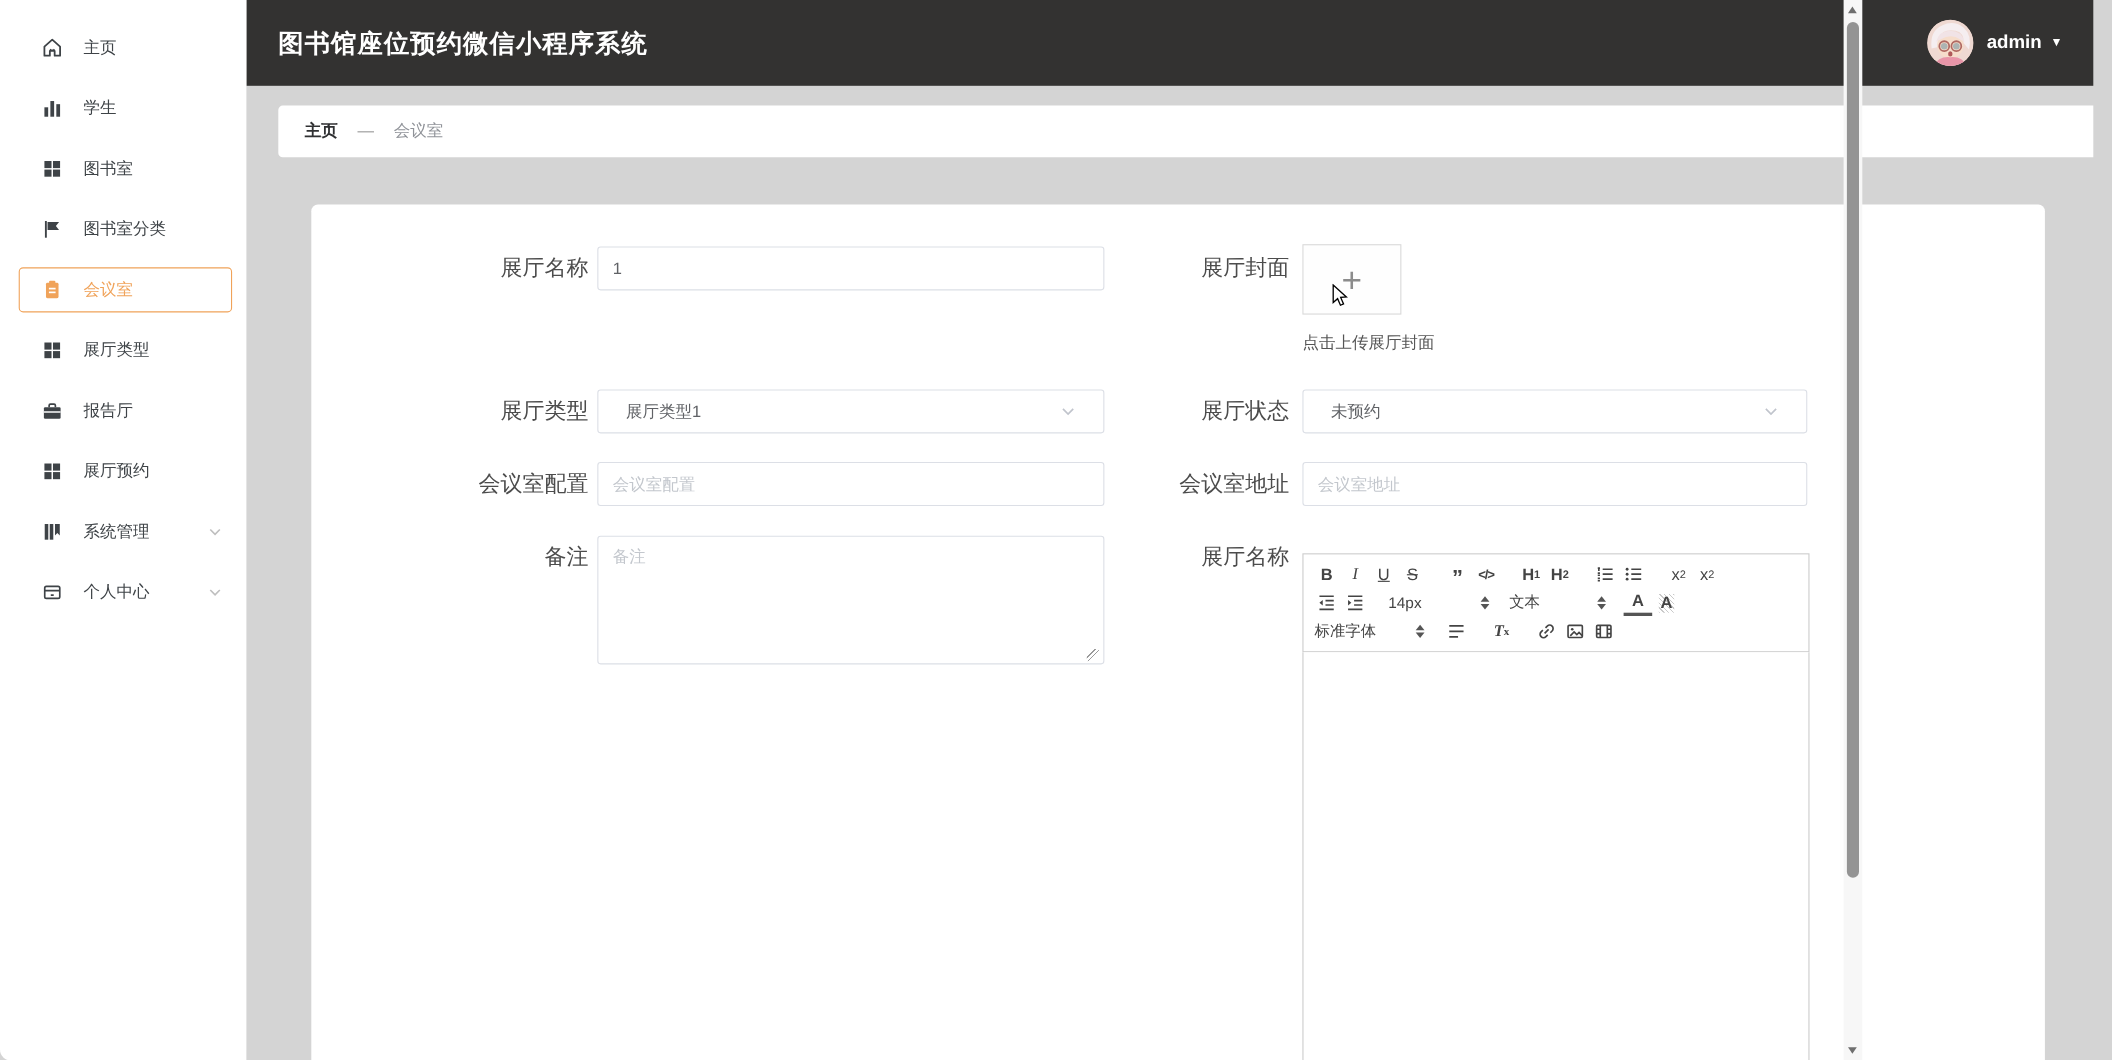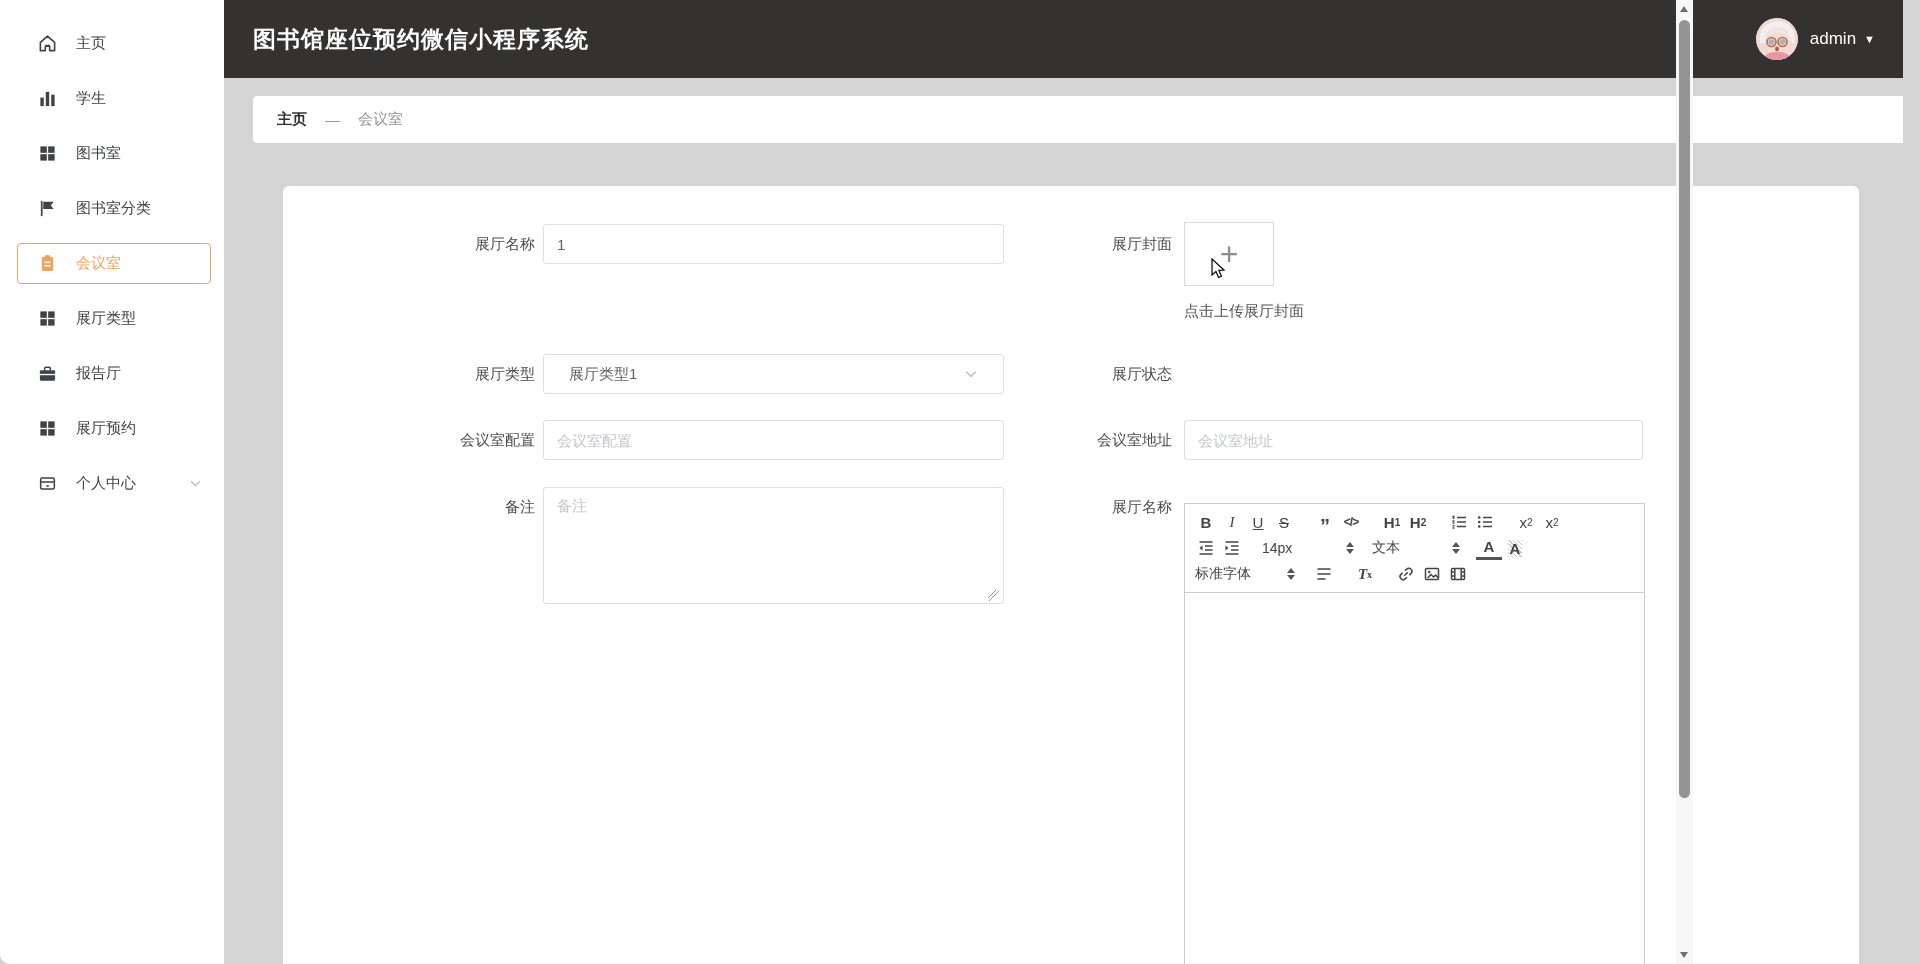--- a/index.html
+++ b/index.html
@@ -22,35 +22,35 @@
 
   
   .topbar { position:absolute; left:224px; top:0; width:1679px; height:78px;
     background:#333231; display:flex; align-items:center; z-index:2; }
   .topbar .app-title { color:#fff; font-size:23px; font-weight:bold;
     margin-left:29px; letter-spacing:1px; }
   .user-box { position:absolute; right:28px; top:0; height:78px;
     display:flex; align-items:center; cursor:pointer; }
   .avatar { width:42px; height:42px; border-radius:50%; overflow:hidden;
     background:#e8cfc6; margin-right:12px; flex:none; }
-  .user-name { color:#fff; font-size:17px; margin-right:8px; }
+  .user-name { color:#fff; font-size:17px; margin-right:8px;font-weight:bold; }
   .user-caret { color:#fff; font-size:11px; }
 
   
   .breadcrumb { position:absolute; left:253px; top:96px; width:1650px; height:47px;
     background:#fff; border-radius:4px 0 0 4px; display:flex; align-items:center;
     padding-left:24px; font-size:15px; }
   .bc-home { color:#303133; font-weight:bold; cursor:pointer; }
   .bc-sep { color:#9a9a9a; margin:0 18px; }
   .bc-cur { color:#909399; }
 
   
   .card { position:absolute; left:283px; top:186px; width:1576px; height:1100px;
     background:#fff; border-radius:6px; z-index:1; }
-  .f-label { position:absolute; width:192px; text-align:right; font-size:15px;
+  .f-label { position:absolute; width:192px; text-align:right; font-size:20px;
     color:#4c4c4c; line-height:40px; white-space:nowrap; }
   .f-label.rt { left:697px; }
   .f-label.lt { left:60px; }
   .ctl { position:absolute; height:40px; border:1px solid #dcdfe6; border-radius:3px;
     background:#fff; font-size:15px; color:#606266; }
   input.ctl, textarea.ctl { outline:none; padding:0 13px; font-family:inherit; }
   .ctl::placeholder { color:#c3c7cd; }
   .selectbox { display:flex; align-items:center; padding:0 25px; cursor:pointer; }
   .selectbox .sel-text { flex:1; }
   .selectbox .sel-caret { color:#c0c4cc; display:flex; }
@@ -192,20 +192,35 @@
             <rect x="10.7" y="2.5" width="6.8" height="6.8"></rect>
             <rect x="2.5" y="10.7" width="6.8" height="6.8"></rect>
             <rect x="10.7" y="10.7" width="6.8" height="6.8"></rect>
           </svg>
       </span>
         <span class="s-label">展厅预约</span>
     </div>
     <div class="side-item">
       <span class="s-icon">
         <svg viewBox="0 0 20 20">
+            <rect x="2.8" y="2.5" width="3.4" height="15"></rect>
+            <rect x="7.6" y="2.5" width="3.4" height="15"></rect>
+            <path d="M12.6 2.5h4.6v11l-2.3-2.4-2.3 2.4Z"></path>
+          </svg>
+      </span>
+        <span class="s-label">系统管理</span>
+      <span class="s-chevron">
+        <svg viewBox="0 0 12 12" width="13" height="13">
+            <path d="M2 4l4 4 4-4" fill="none" stroke="currentColor" stroke-width="1.4"></path>
+          </svg>
+      </span>
+    </div>
+    <div class="side-item">
+      <span class="s-icon">
+        <svg viewBox="0 0 20 20">
             <rect x="2.8" y="4.2" width="14.4" height="11.6" rx="1.6" fill="none" stroke="currentColor" stroke-width="1.6"></rect>
             <line x1="2.8" y1="8.4" x2="17.2" y2="8.4" stroke="currentColor" stroke-width="1.6"></line>
             <line x1="8.6" y1="12.6" x2="11.4" y2="12.6" stroke="currentColor" stroke-width="1.6"></line>
           </svg>
       </span>
         <span class="s-label">个人中心</span>
       <span class="s-chevron">
         <svg viewBox="0 0 12 12" width="13" height="13">
             <path d="M2 4l4 4 4-4" fill="none" stroke="currentColor" stroke-width="1.4"></path>
           </svg>
@@ -258,20 +273,28 @@
     <label class="f-label lt" style="top:168px">展厅类型</label>
     <div class="ctl selectbox" style="left:260px; top:168px; width:461px;">
       <span class="sel-text">展厅类型1</span>
       <span class="sel-caret">
         <svg viewBox="0 0 12 12" width="14" height="14">
             <path d="M2 4l4 4 4-4" fill="none" stroke="currentColor" stroke-width="1.3"></path>
           </svg>
       </span>
     </div>
     <label class="f-label rt" style="top:168px">展厅状态</label>
+    <div class="ctl selectbox" style="left:901px; top:168px; width:459px;">
+      <span class="sel-text">未预约</span>
+      <span class="sel-caret">
+        <svg viewBox="0 0 12 12" width="14" height="14">
+            <path d="M2 4l4 4 4-4" fill="none" stroke="currentColor" stroke-width="1.3"></path>
+          </svg>
+      </span>
+    </div>
 
     <label class="f-label lt" style="top:234px">会议室配置</label>
     <input class="ctl" style="left: 260px; top: 234px; width: 461px;" type="text" placeholder="会议室配置">
     <label class="f-label rt" style="top:234px">会议室地址</label>
     <input class="ctl" style="left: 901px; top: 234px; width: 459px;" type="text" placeholder="会议室地址">
 
     <label class="f-label lt" style="top:301px">备注</label>
     <textarea class="ctl" style="left: 260px; top: 301px; width: 461px;" placeholder="备注"></textarea>
     <span class="resize-grip"></span>
 

